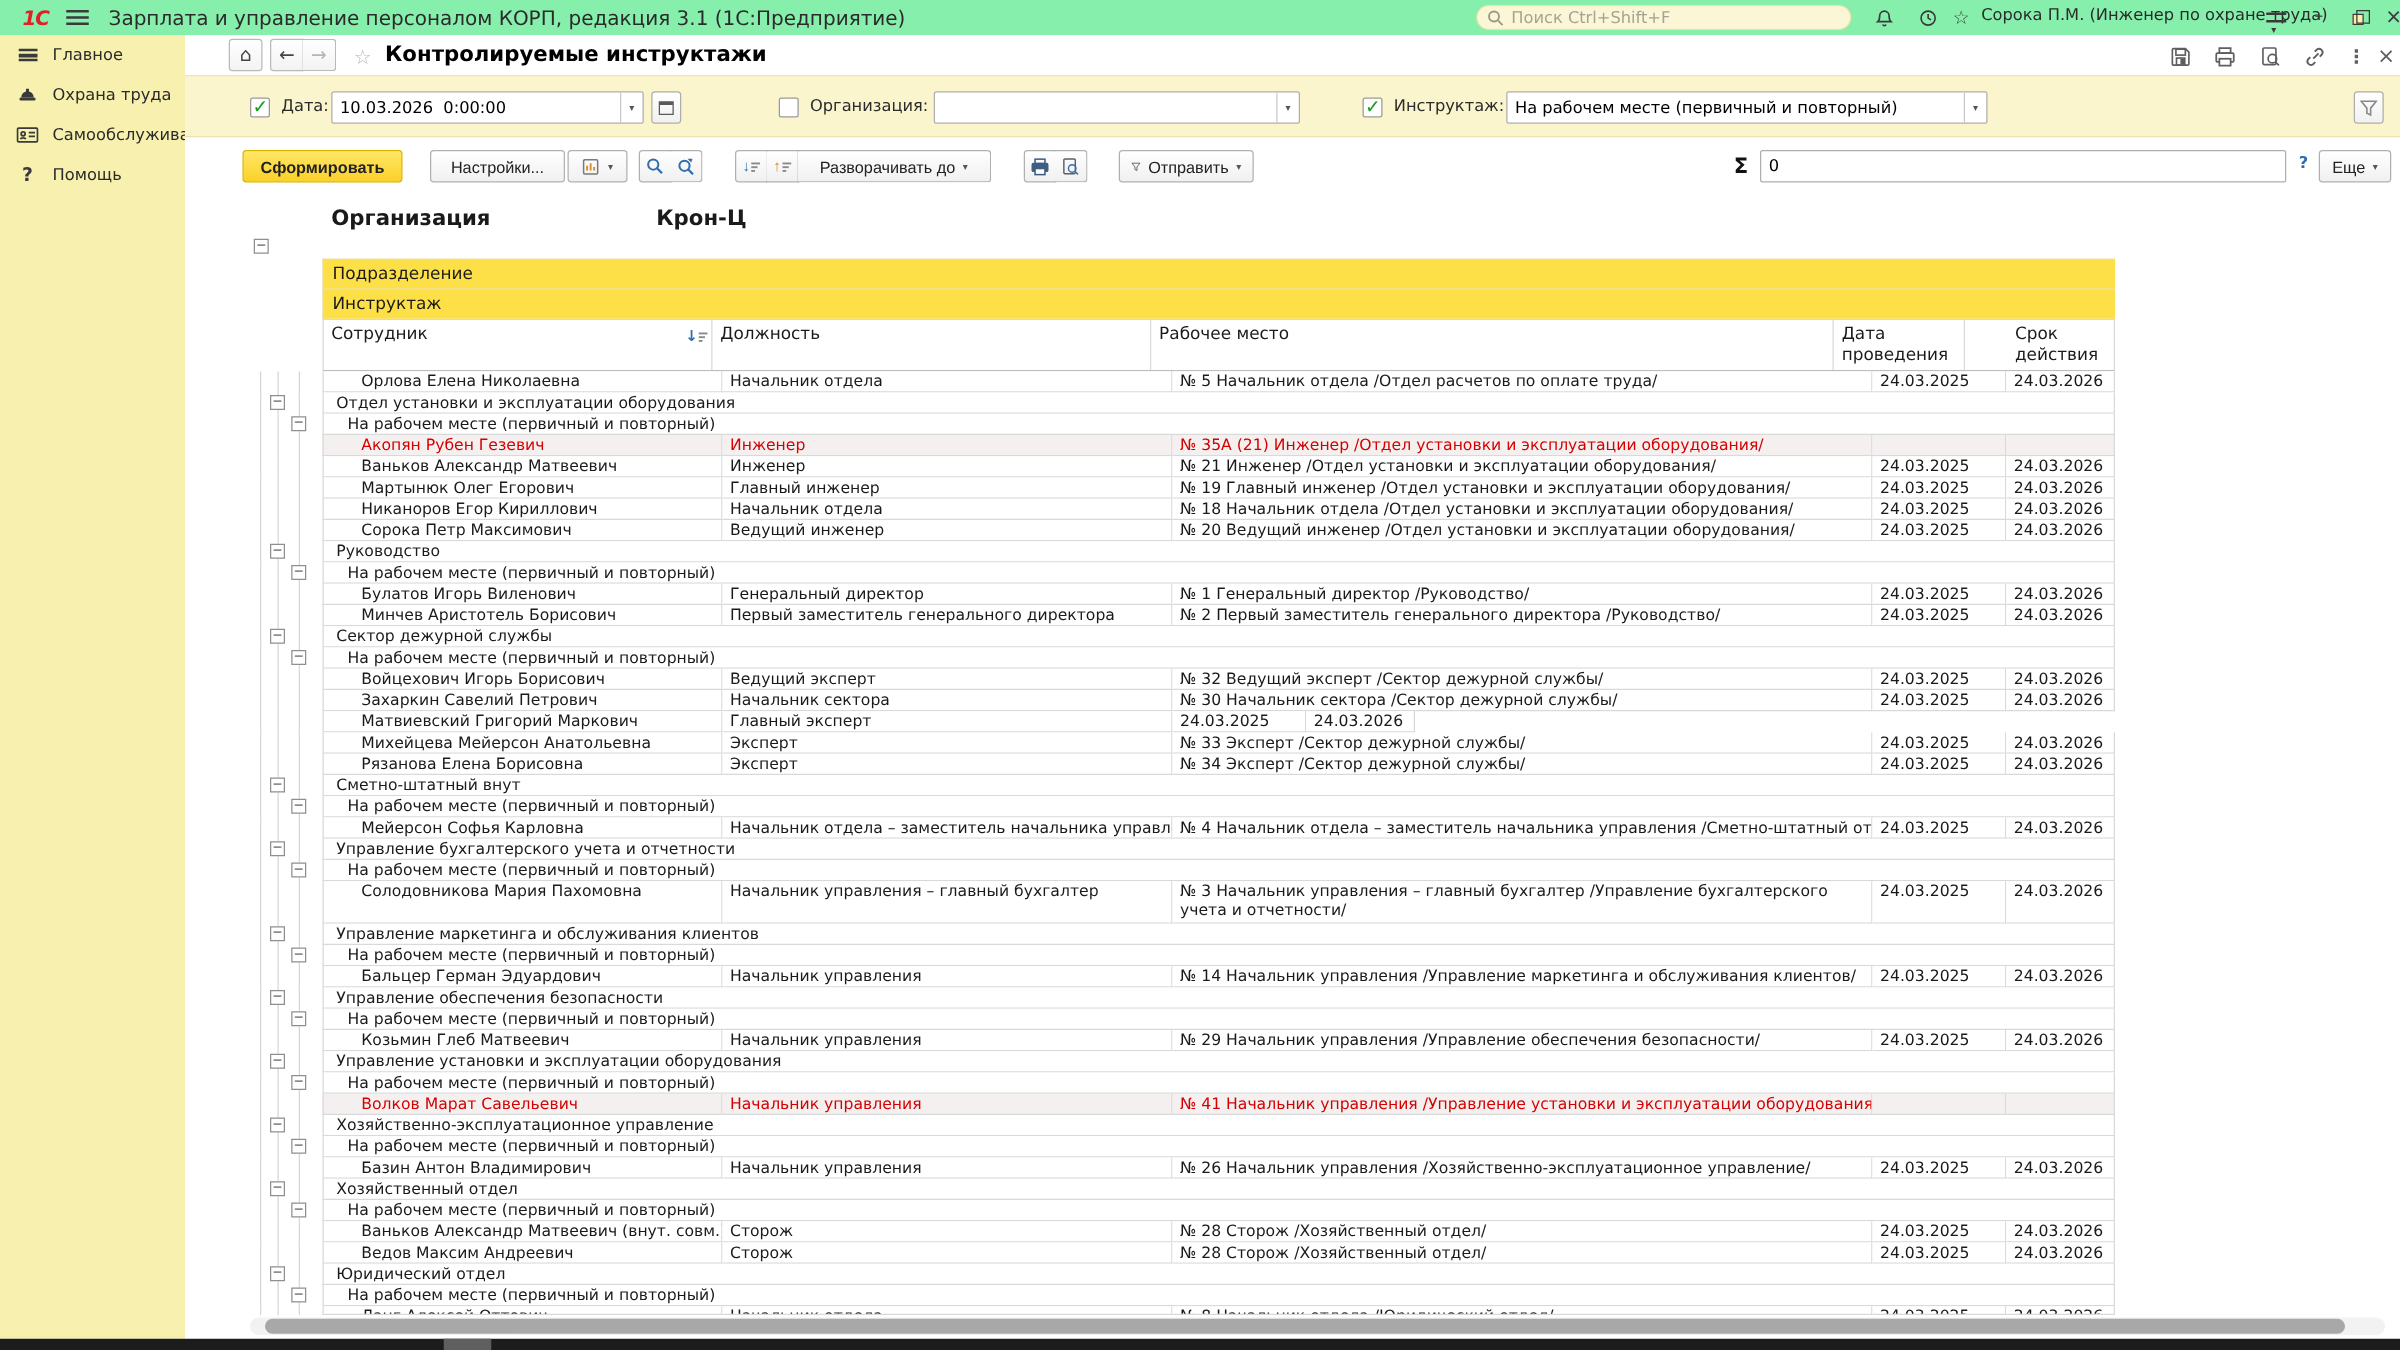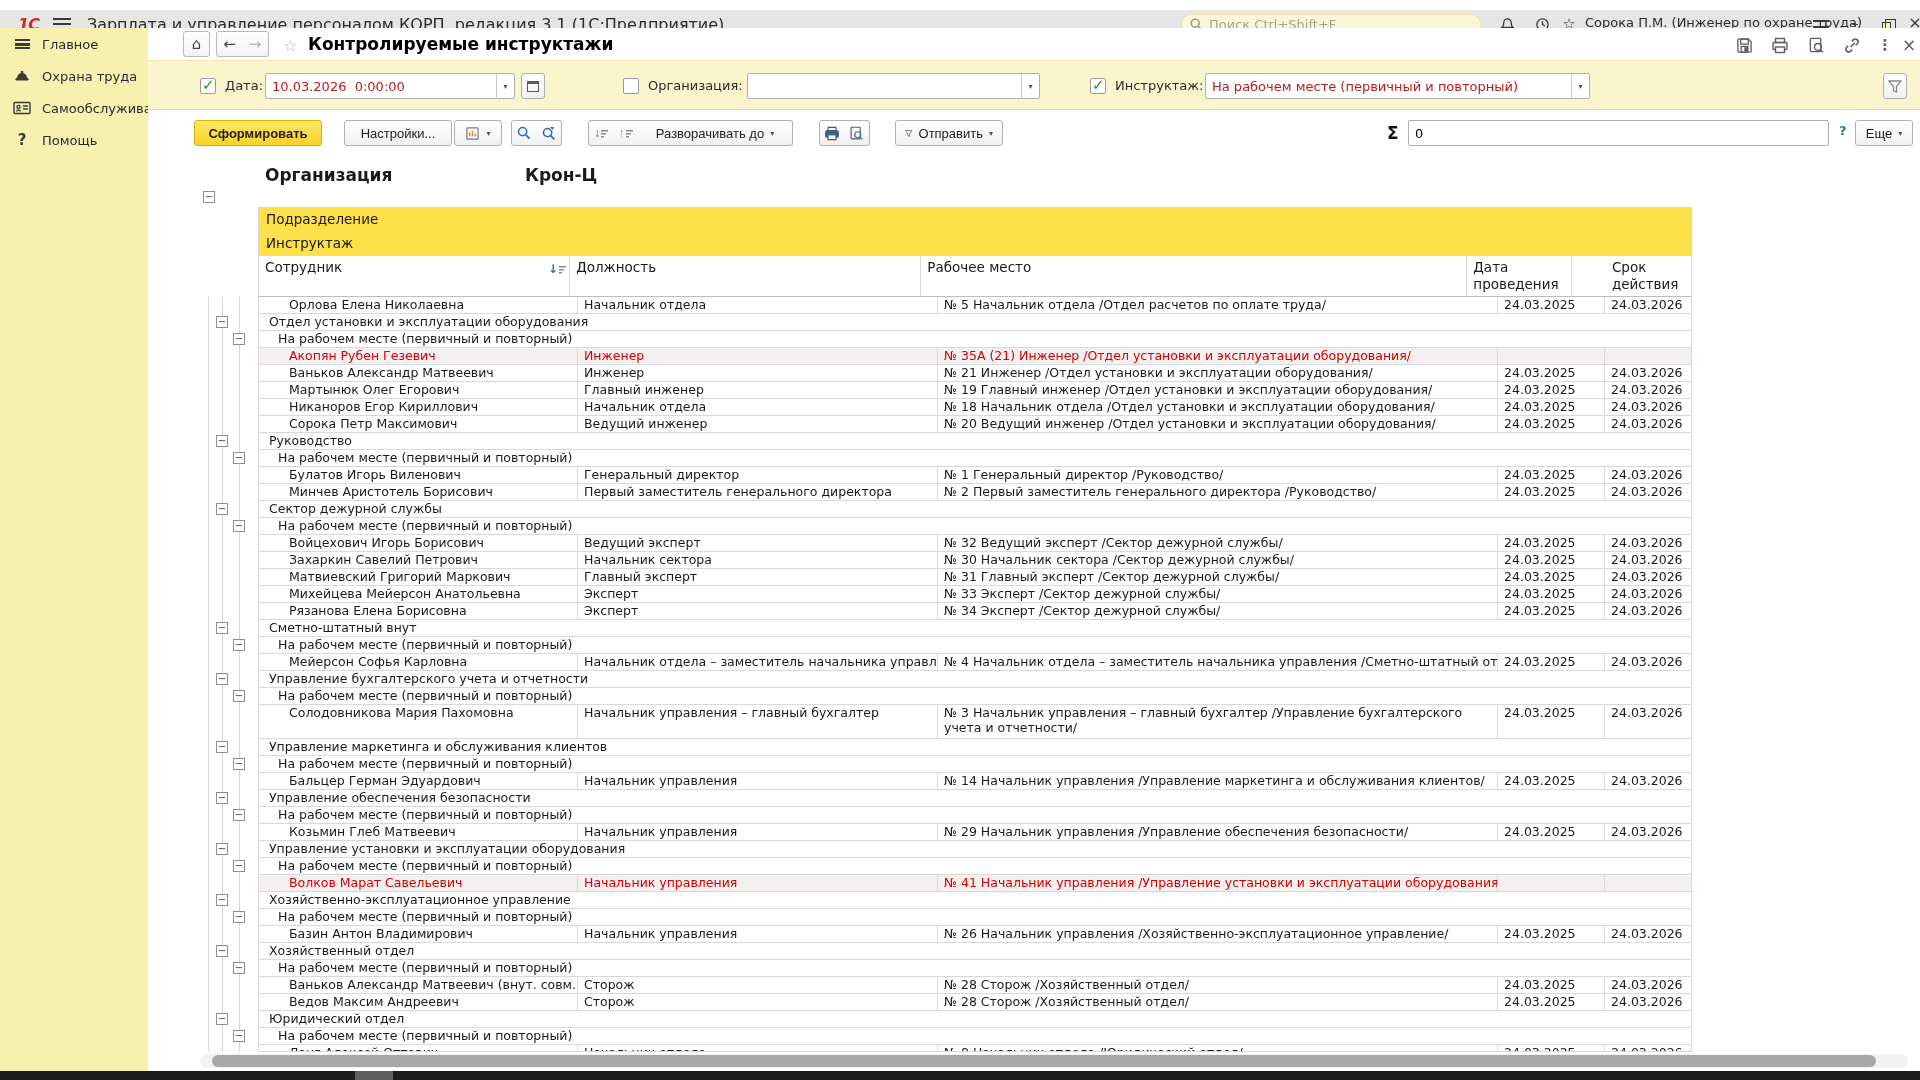--- a/index.html
+++ b/index.html
@@ -1,20 +1,20 @@
 <!DOCTYPE html>
 <html><head>
 <meta charset="utf-8">
 <style>
   * { box-sizing: border-box; margin: 0; padding: 0; }
   body { font-family: "DejaVu Sans", "Liberation Sans", sans-serif; font-size: 13px; color:#1a1a1a; background:#888; }
   .app { position: relative; width: 1920px; height: 1080px; background:#fff; overflow: hidden; }
 
   
-  .topbar { position:absolute; top:10px; left:0; width:100%; height:28px; background:#e5e5e5; display:flex; align-items:center; }
+  .topbar { position:absolute; top:0; left:0; width:100%; height:28px; background:#86efac; display:flex; align-items:center; }
   .logo { color:#e31e24; font-weight:bold; font-style:italic; font-size:16px; margin:0 14px 0 18px; letter-spacing:-1px; }
   .hamb { width:18px; height:12px; margin-right:16px; border-top:2px solid #3a3a3a; border-bottom:2px solid #3a3a3a; position:relative; cursor:pointer; }
   .hamb::after { content:""; position:absolute; left:0; right:0; top:3px; height:2px; background:#3a3a3a; }
   .win-title { font-size:16px; color:#2b2b2b; }
   .searchbox { position:absolute; left:1181px; top:4px; width:300px; height:20px; background:#fbf6d6; border:1px solid #ece4ab; border-radius:10px; display:flex; align-items:center; padding:0 8px; color:#a7a293; }
   .searchbox svg { margin-right:6px; }
   .tb-ico { position:absolute; top:4px; width:22px; height:20px; display:flex; align-items:center; justify-content:center; cursor:pointer; color:#3a3a3a; }
   .star-glyph { font-size:15px; color:#3a3a3a; }
   .user { position:absolute; left:1585px; top:5px; font-size:13px; color:#2b2b2b; cursor:pointer; }
   .svcmenu { left:1810px; }
@@ -41,21 +41,21 @@
   .page-star { position:absolute; left:135px; top:8px; color:#b9b9b9; font-size:16px; cursor:pointer; }
   .page-title { position:absolute; left:160px; top:6px; font-size:17px; font-weight:bold; color:#000; }
   .hdr-ico { position:absolute; top:7px; width:26px; height:20px; display:flex; align-items:center; justify-content:center; cursor:pointer; color:#5f5f5f; font-size:15px; }
 
   
   .filter-bar { position:absolute; top:32px; left:0; right:0; height:50px; background:#fbf5cd; border-top:1px solid #eee7b0; border-bottom:1px solid #e7dfa6; }
   .cb { position:absolute; width:16px; height:16px; border:1px solid #9a9a9a; border-radius:2px; background:#fff; cursor:pointer; }
   .cb.on::after { content:"✓"; position:absolute; left:1px; top:-3px; color:#14a01e; font-size:15px; font-weight:bold; }
   .flabel { position:absolute; top:17px; color:#2b2b2b; cursor:default; }
   .field { position:absolute; top:12px; height:26px; background:#fff; border:1px solid #aeaeae; border-radius:2px; display:flex; }
-  .field input { border:0; outline:0; flex:1; font:inherit; padding:0 6px; background:transparent; color:#b91c1c; }
+  .field input { border:0; outline:0; flex:1; font:inherit; padding:0 6px; background:transparent; color:#000000; }
   .dd { width:18px; border-left:1px solid #c9c9c9; display:flex; align-items:center; justify-content:center; font-size:8px; color:#555; cursor:pointer; }
   .sqbtn { position:absolute; top:12px; width:24px; height:26px; border:1px solid #aeaeae; border-radius:3px; background:linear-gradient(#fff,#f1f1f1); display:flex; align-items:center; justify-content:center; cursor:pointer; }
   .cal { width:12px; height:11px; border:1.4px solid #5a5a5a; border-top-width:3.5px; }
 
   
   .toolbar { position:absolute; top:82px; left:0; right:0; height:45px; background:#fff; }
   .tbtn { position:absolute; top:10px; height:26px; border:1px solid #b0b0b0; border-radius:3px; background:linear-gradient(#fff,#f0f0f0); display:flex; align-items:center; justify-content:center; gap:6px; font-size:13px; color:#222; padding:0 9px; cursor:pointer; white-space:nowrap; }
   .tbtn.primary { background:linear-gradient(#ffe765,#fbd12a); border-color:#d9b200; font-weight:bold; }
   .tbtn.icon-only { padding:0; }
   .caret { font-size:8px; color:#555; }
@@ -474,21 +474,20 @@
             <div class="c e">Захаркин Савелий Петрович</div>
             <div class="c p">Начальник сектора</div>
             <div class="c w">№ 30 Начальник сектора /Сектор дежурной службы/</div>
             <div class="c d">24.03.2025</div>
             <div class="c d2">24.03.2026</div>
           </div>
           <div class="brow">
             <div class="tree"></div>
             <div class="c e">Матвиевский Григорий Маркович</div>
             <div class="c p">Главный эксперт</div>
-            <div class="c w">№ 31 Главный эксперт /Сектор дежурной службы/</div>
             <div class="c d">24.03.2025</div>
             <div class="c d2">24.03.2026</div>
           </div>
           <div class="brow">
             <div class="tree"></div>
             <div class="c e">Михейцева Мейерсон Анатольевна</div>
             <div class="c p">Эксперт</div>
             <div class="c w">№ 33 Эксперт /Сектор дежурной службы/</div>
             <div class="c d">24.03.2025</div>
             <div class="c d2">24.03.2026</div>

